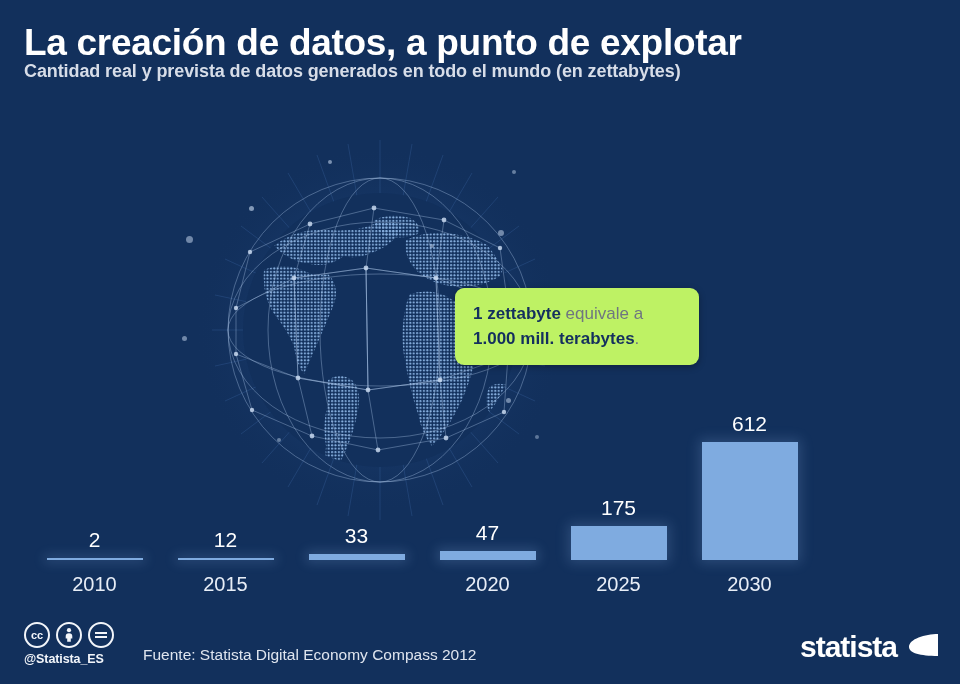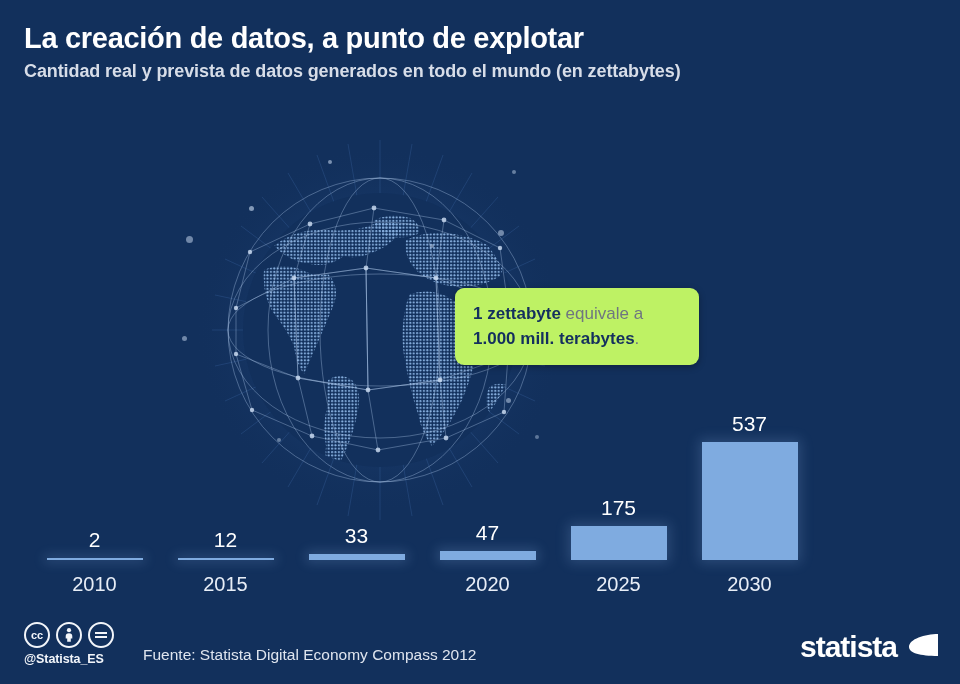--- a/index.html
+++ b/index.html
@@ -12,21 +12,21 @@
   #infographic{
     position:relative;width:960px;height:684px;
     background:#12305c;
     overflow:hidden;
   }
 
   
   #header{position:absolute;left:0;top:0;width:960px;height:104px;z-index:40;}
   #title{
     position:absolute;left:24px;top:22px;
-    font-size:29px;font-weight:bold;color:#ffffff;
+    font-size:37px;font-weight:bold;color:#ffffff;
     letter-spacing:-0.3px;white-space:nowrap;
   }
   #subtitle{
     position:absolute;left:24px;top:61px;
     font-size:18px;font-weight:700;color:#d7dde8;
     letter-spacing:-0.1px;white-space:nowrap;
   }
 
   
   #globe-art{
@@ -258,21 +258,21 @@
         <div class="bar-value" style="bottom: 59px;">47</div>
         <div class="bar-rect" style="height: 9px; background: rgb(127, 171, 224);"></div>
         <div class="bar-year">2020</div>
       </div>
       <div class="bar-group" style="left: 553px;">
         <div class="bar-value" style="bottom: 84px;">175</div>
         <div class="bar-rect" style="height: 34px; background: rgb(127, 171, 224);"></div>
         <div class="bar-year">2025</div>
       </div>
       <div class="bar-group" style="left: 684px;">
-        <div class="bar-value" style="bottom: 168px;">537</div>
+        <div class="bar-value" style="bottom: 168px;">612</div>
         <div class="bar-rect" style="height: 118px; background: rgb(127, 171, 224);"></div>
         <div class="bar-year">2030</div>
       </div>
     </div>
 
   <div id="callout">
     <div class="line">
       <span class="b">1 zettabyte</span><span class="n"> equivale a</span>
     </div>
     <div class="line">

